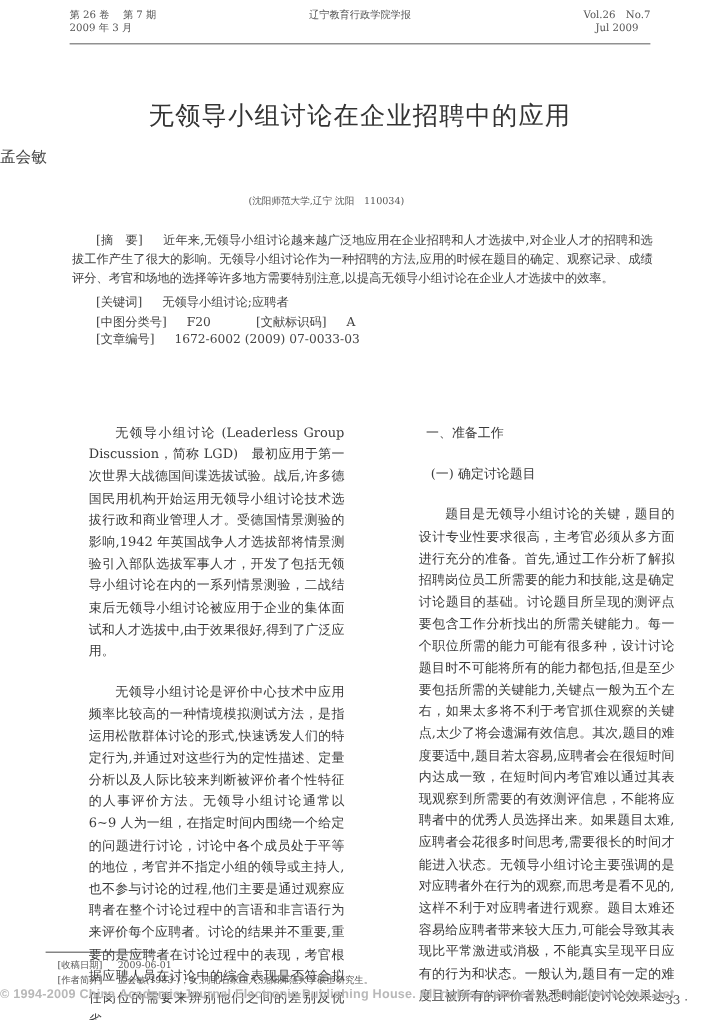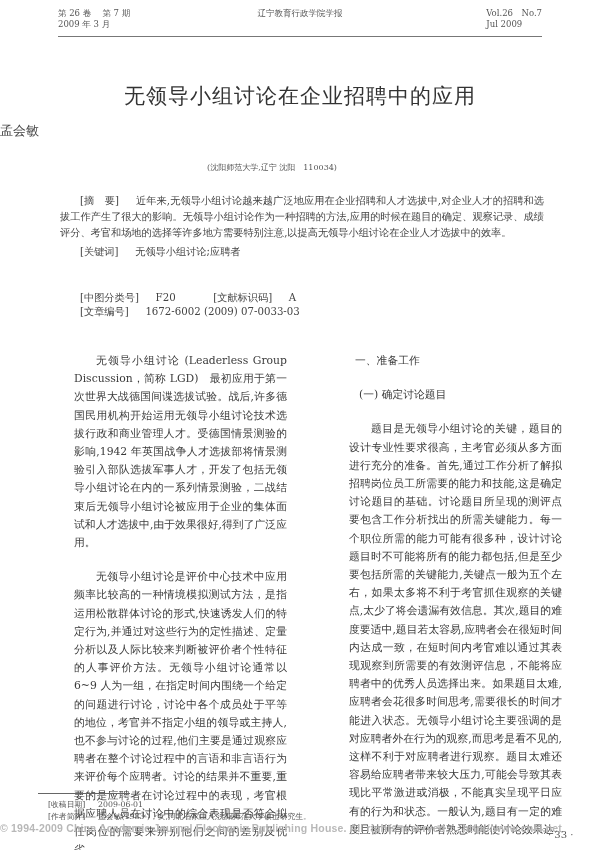--- a/index.html
+++ b/index.html
@@ -2,32 +2,32 @@
 <html><head>
 <meta charset="utf-8">
 <style>
   html, body { margin:0; padding:0; background:#fff; }
   body { width:600px; height:850px; position:relative; overflow:hidden;
          font-family: "DejaVu Serif", "Liberation Serif", serif; color:#3a3a3a; }
   .hdr { position:absolute; top:8px; left:58px; right:58px; height:28px;
          border-bottom:1px solid #777; font-size:8.5px; line-height:11px; color:#555; }
   .hdr-left { position:absolute; left:0; top:0; text-align:left; }
   .hdr-center { position:absolute; left:0; right:0; top:0; text-align:center; }
-  .hdr-right { position:absolute; right:0; top:0; }
+  .hdr-right { position:absolute; right:0; top:0; text-align:center; }
   .title { position:absolute; top:82px; left:0; width:600px; text-align:center;
            font-size:21px; letter-spacing:1px; color:#333; }
   .author { position:absolute; top:122px; left:0; width:600px; text-align:left;
             font-size:13px; color:#444; }
   .affil { position:absolute; top:162px; left:0; width:544px; text-align:center;
            font-size:8px; color:#555; }
   .abstract { position:absolute; top:193px; left:60px; width:484px;
               font-size:10.2px; line-height:16px; color:#444; text-indent:20px;
               text-align:justify; }
   .kw { position:absolute; top:245px; left:80px; font-size:10.2px; color:#444; }
-  .cls { position:absolute; top:262px; left:80px; width:470px; font-size:10.2px; color:#444;margin-top:29px; }
+  .cls { position:absolute; top:262px; left:80px; width:470px; font-size:10.2px; color:#444; }
   .cls span { display:inline-block; }
   .col { position:absolute; top:336px; width:245px; font-size:10.8px; line-height:18.2px;
          color:#3a3a3a; text-align:justify; }
   .col.left { left:58px; }
   .col.right { left:333px; }
   .col p { margin:16px; text-indent:22px; }
   .col .h1 { text-indent:6px; }
   .col .h2 { text-indent:10px; }
   .fn-rule { position:absolute; top:793px; left:38px; width:92px; border-top:1px solid #666; }
   .fn { position:absolute; left:48px; font-size:7.8px; color:#555; }

